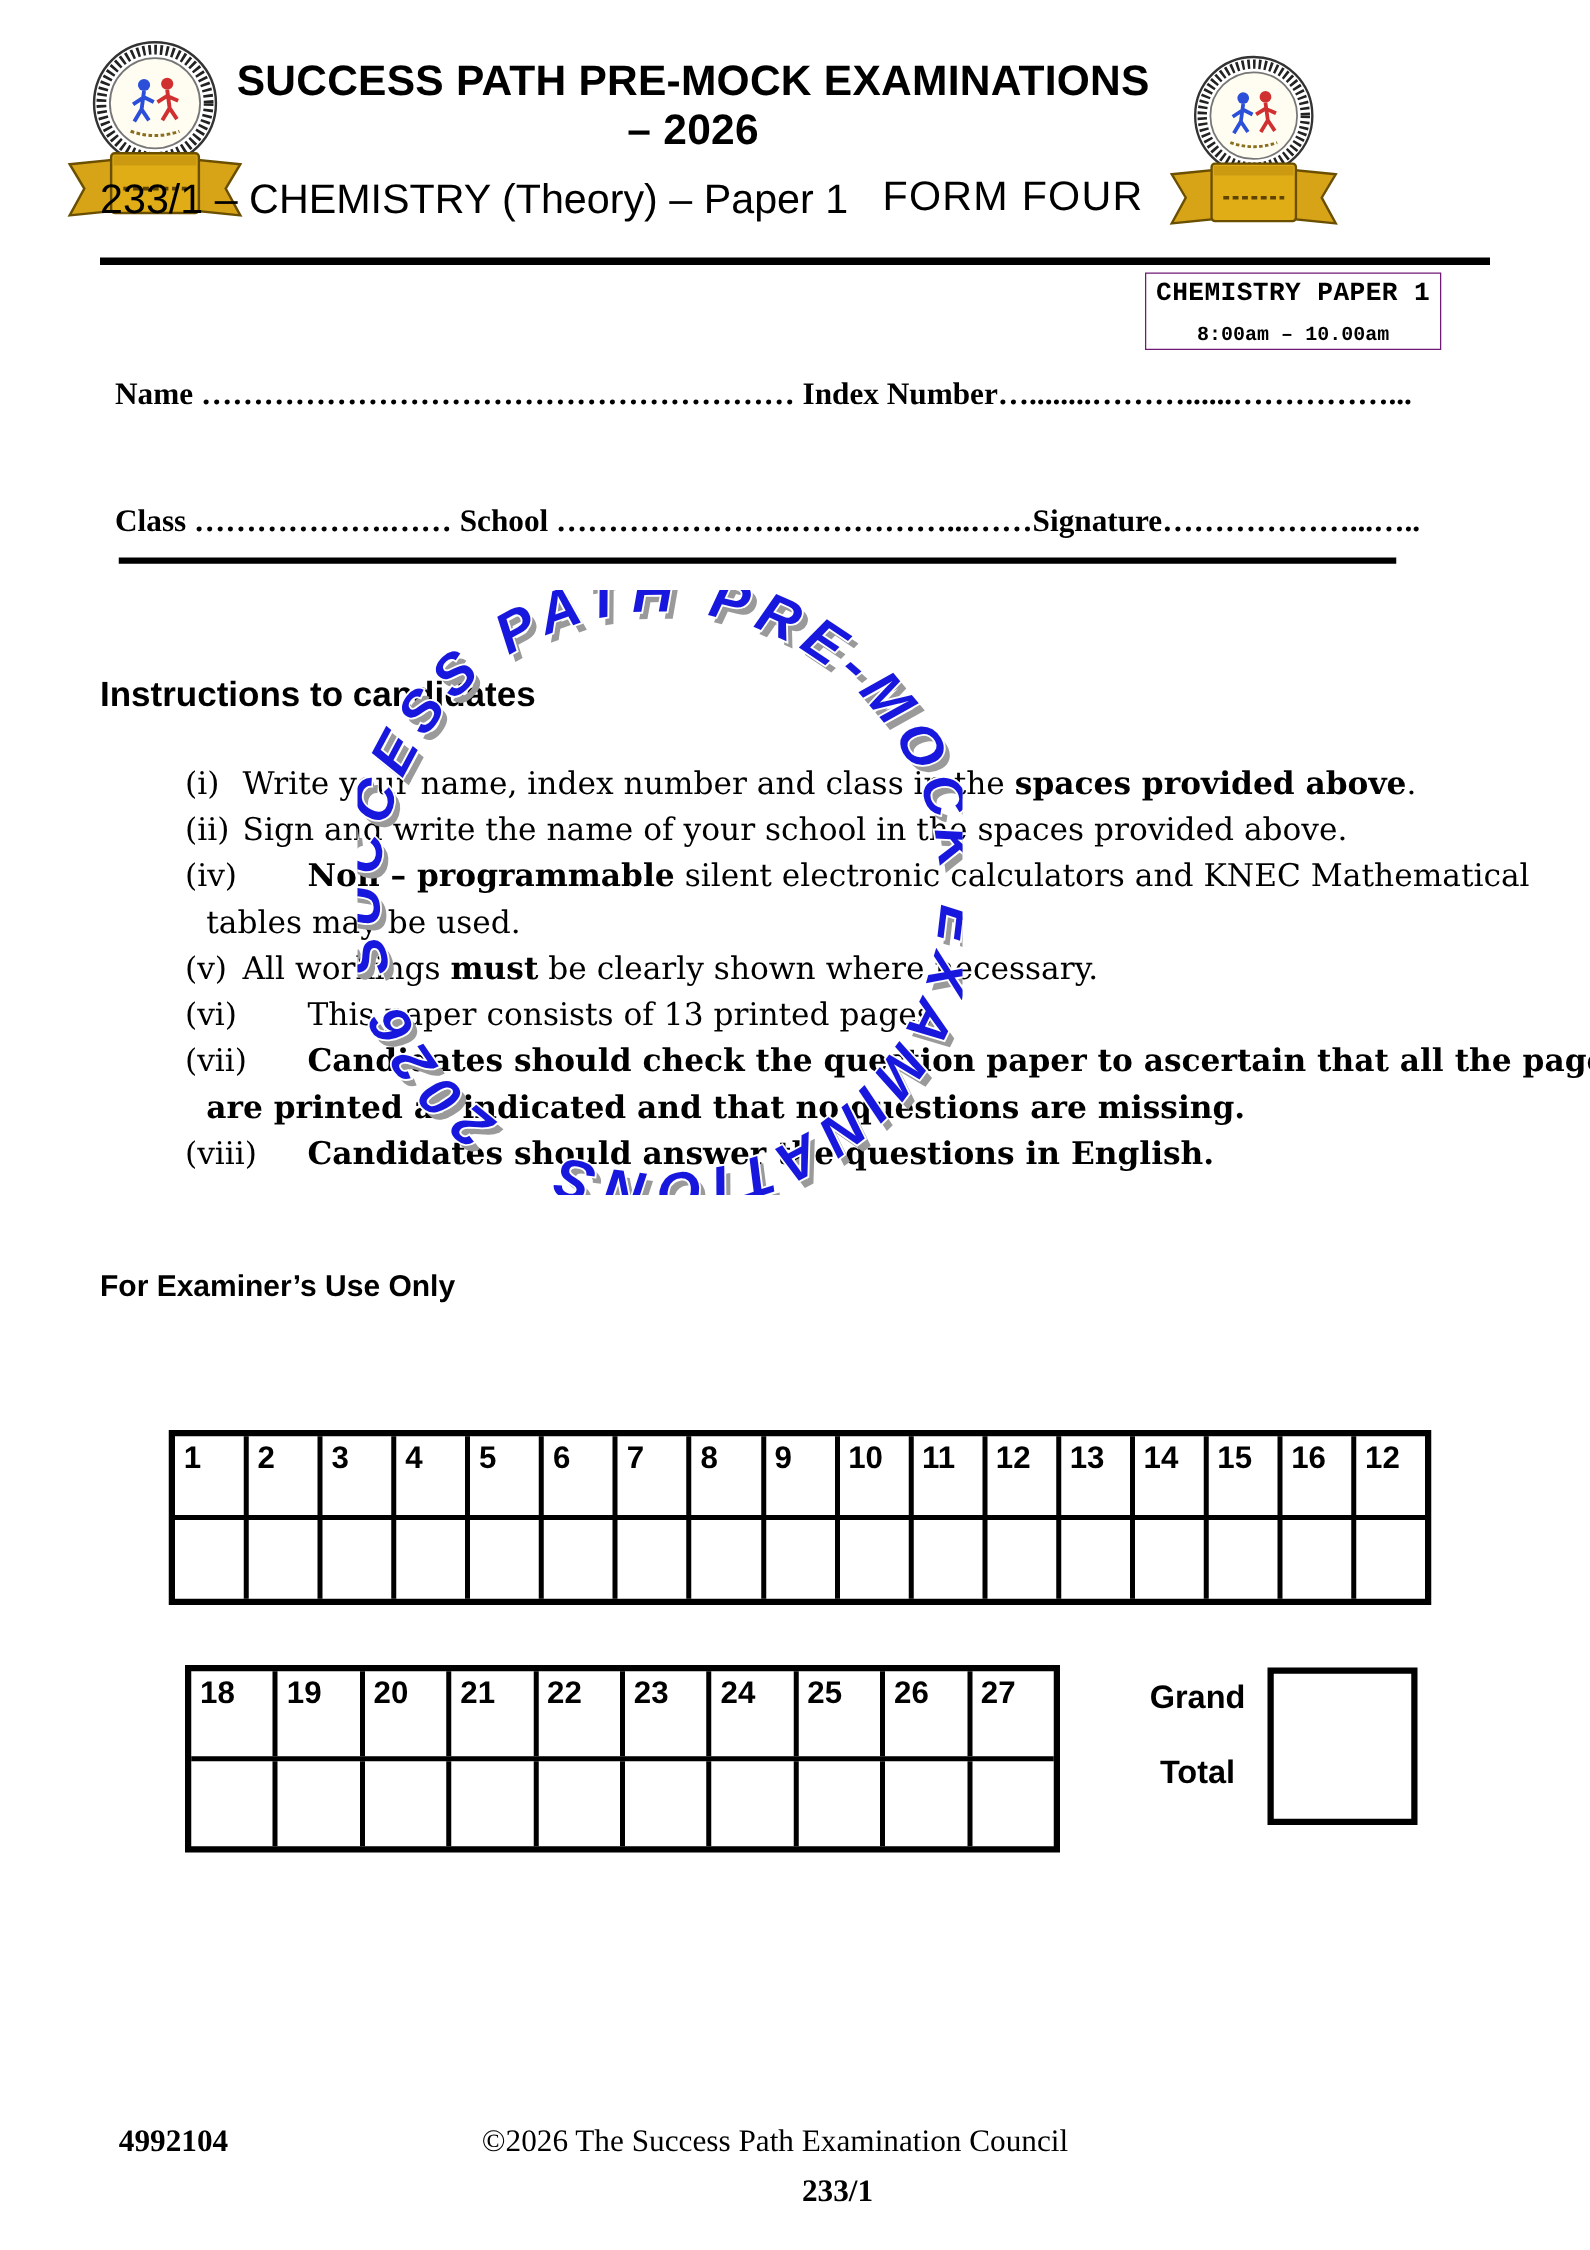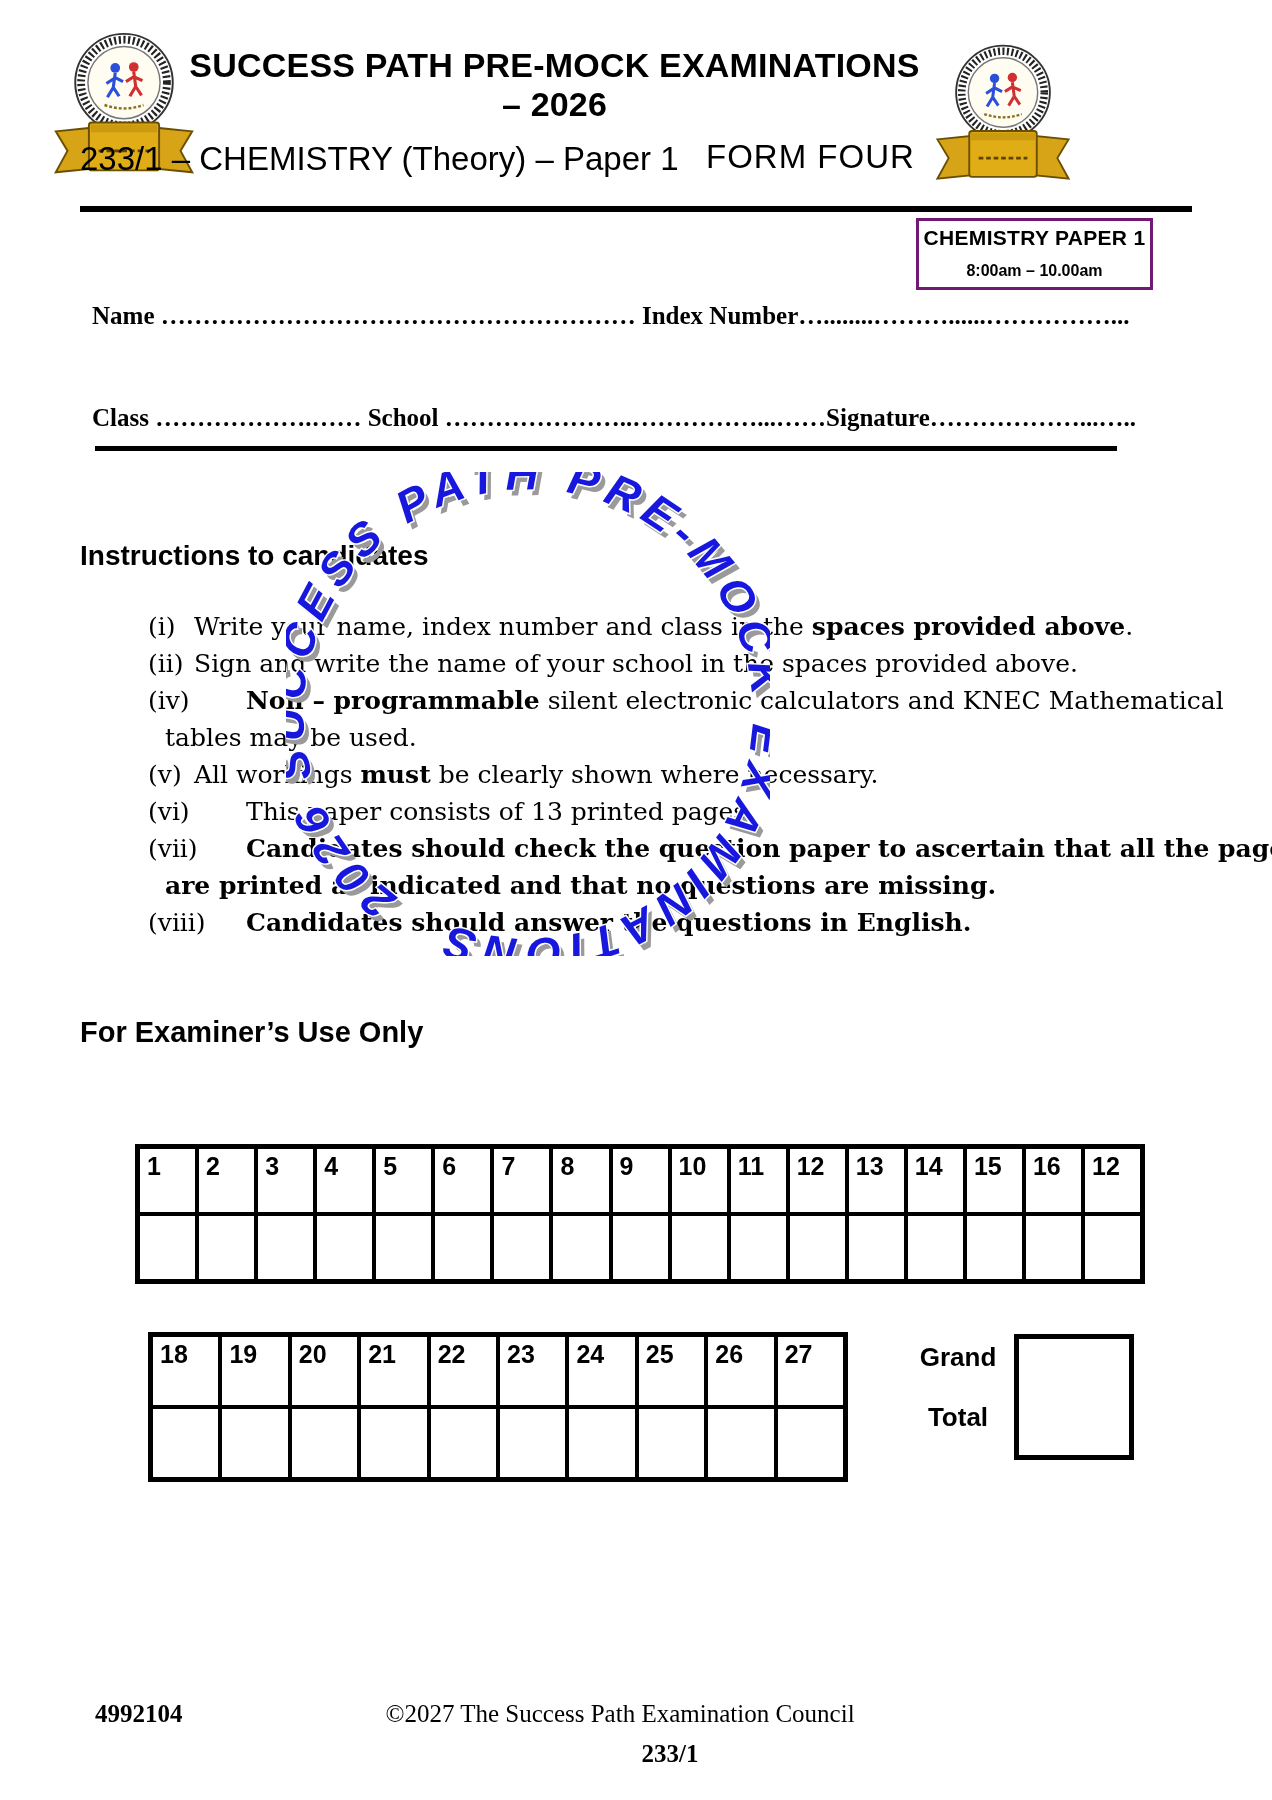--- a/index.html
+++ b/index.html
@@ -14,43 +14,43 @@
   .abs { position:absolute; }
 
   
   .title-block { left:170px; top:46px; width:745px; text-align:center;margin-left:12px; }
   .main-title { font-size:34px; font-weight:700; letter-spacing:0.2px; }
   .subtitle  { font-size:27px; font-weight:700; margin-top:14px; transform:translateX(-28px); }
   .paper-line { left:80px; top:140px; font-size:33px; font-weight:400; }
   .form-label { left:706px; top:138px; font-size:33px; font-weight:400; letter-spacing:1px; }
   .rule1 { left:80px; top:206px; width:1112px; height:6px; background:#000; }
 
-  .paper-box { left:916px; top:218px; width:237px; height:72px; border:3px solid #701a75;
-               text-align:center; font-family:Liberation Sans, sans-serif; background:#fff; }
+  .paper-box { left:916px; top:218px; width:237px; height:62px; border:1px solid #701a75;
+               text-align:center; font-family:Liberation Mono, monospace; background:#fff; }
   .paper-box .l1 { font-weight:700; font-size:21px; margin-top:5px; letter-spacing:0.3px; }
   .paper-box .l2 { font-weight:700; font-size:16px; margin-top:12px; }
 
   
   .name-line  { left:92px; top:302px; font:700 25px "Liberation Serif", serif; white-space:nowrap; }
   .class-line { left:92px; top:404px; font:700 25px "Liberation Serif", serif; white-space:nowrap; }
   .rule2 { left:95px; top:446px; width:1022px; height:5px; background:#000; }
 
   
   .instr-heading { left:80px; top:540px; font-size:28px; font-weight:700; }
   .instructions-list { left:148px; top:612px; width:1010px;
                        font-family:"DejaVu Serif", serif; font-size:25px; }
   .iline { height:37px; display:flex; white-space:pre; align-items:flex-start; }
   .iline .num { flex:0 0 auto; display:inline-block; }
   .iline.small .num { width:46px; }
   .iline.big .num { width:98px; }
   .iline.cont { padding-left:17px; }
   .b { font-weight:700; }
 
   
-  .examiner-heading { left:80px; top:1016px; font-size:29px; font-weight:700; }
+  .examiner-heading { left:80px; top:1016px; font-size:24px; font-weight:700; }
   .score-table { border:5px solid #000; background:#fff; }
   .table1 { left:135px; top:1144px; width:1010px; }
   .table2 { left:148px; top:1332px; width:700px; }
   .trow { display:flex; }
   .trow.head { border-bottom:4px solid #000; }
   .tcell { flex:1 1 0; border-right:4px solid #000; height:63px;
            font:700 25px "Liberation Sans", sans-serif; padding:3px 0 0 7px; }
   .table2 .tcell { height:68px; }
   .tcell:last-child { border-right:none; }
   .grand-word1 { left:893px; top:1342px; width:130px; text-align:center; font-size:26px; font-weight:700; }
@@ -227,14 +227,14 @@
       <div class="tcell"></div>
       <div class="tcell"></div>
     </div>
 </div>
 
 <div class="abs grand-word1">Grand</div>
 <div class="abs grand-word2">Total</div>
 <div class="abs grand-box"></div>
 
 <div class="abs footer-serial">4992104</div>
-<div class="abs footer-copy">©2027 The Success Path Examination Council</div>
+<div class="abs footer-copy">©2026 The Success Path Examination Council</div>
 <div class="abs footer-code">233/1</div>
 
 </body></html>

